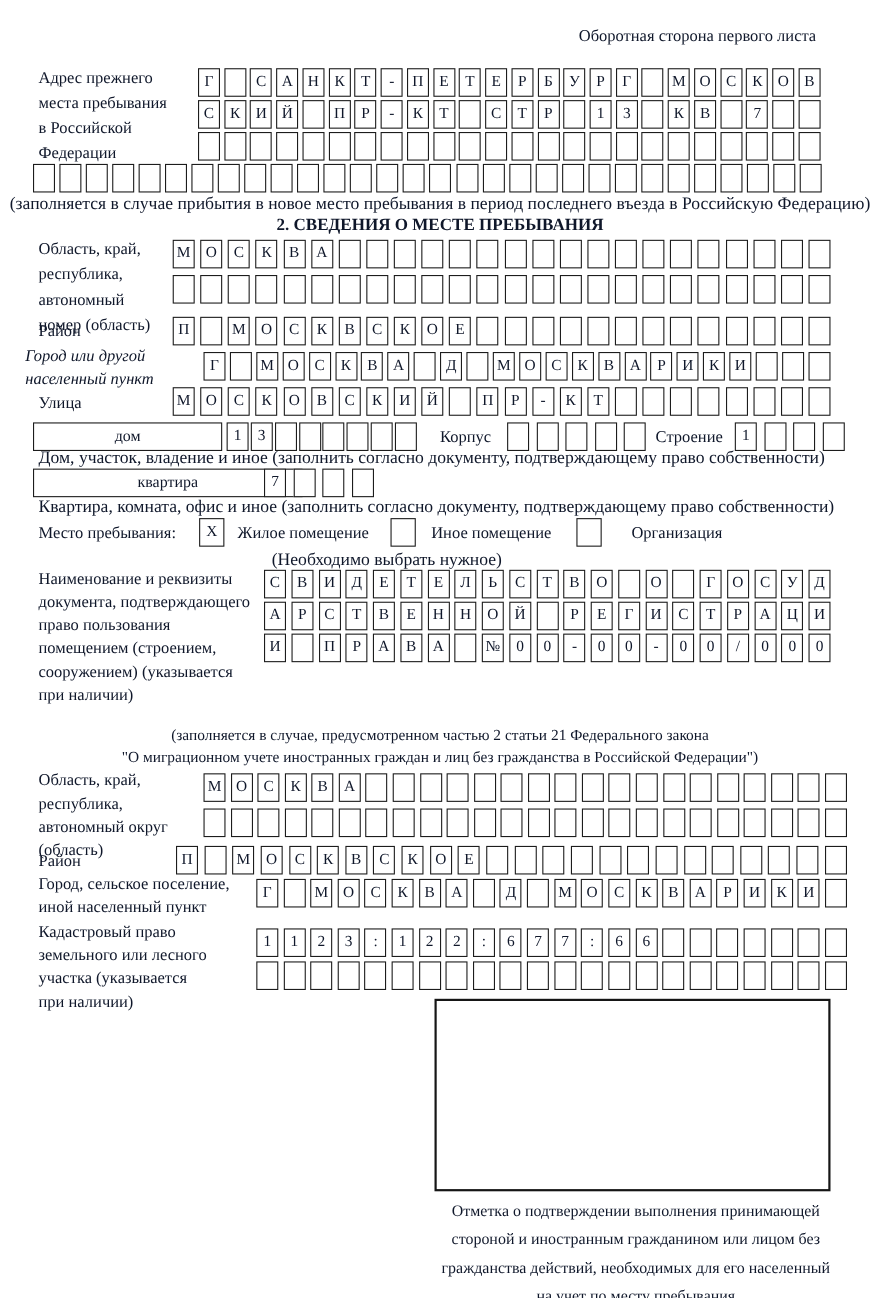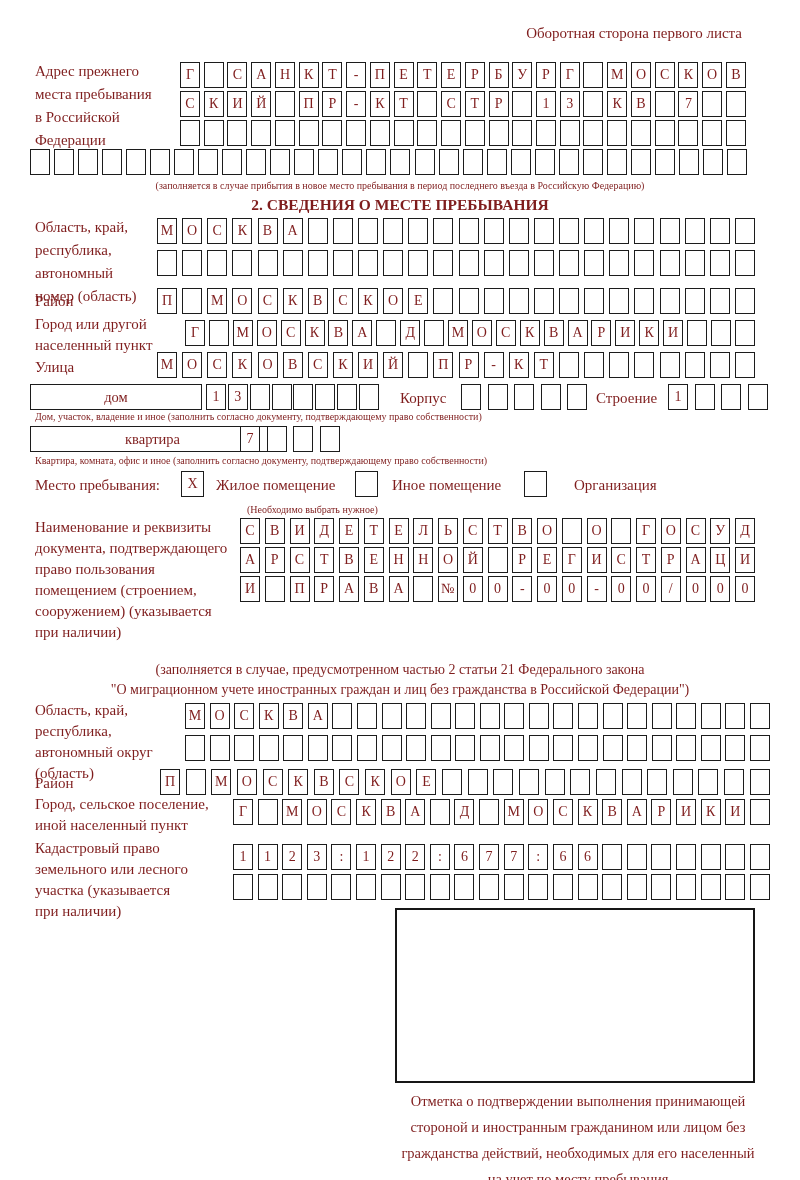--- a/index.html
+++ b/index.html
@@ -1,22 +1,22 @@
 <!DOCTYPE html>
 <html><head>
 <meta charset="utf-8">
 <style>
   html,body{margin:0;padding:0;background:#ffffff;}
   .page{
     position:relative;width:800px;height:1180px;background:#ffffff;
-    font-family:"Liberation Serif","DejaVu Serif",serif;color:#7f1d1d;overflow:hidden;
+    font-family:"Liberation Serif","DejaVu Serif",serif;color:#0f172a;overflow:hidden;
   }
   .lbl{position:absolute;font-size:15px;line-height:23px;}
   .lbl-tight{line-height:21px;}
-  .note{position:absolute;font-size:10px;line-height:19px;}
+  .note{position:absolute;font-size:16px;line-height:19px;}
   .center{left:0;width:800px;text-align:center;}
   .title{position:absolute;font-size:15.5px;font-weight:bold;}
   .cellrow{position:absolute;display:flex;justify-content:space-between;}
   .cell{
     box-sizing:border-box;width:20px;height:26px;border:1.6px solid #1c1c1c;
     display:flex;align-items:center;justify-content:center;
     font-size:14px;line-height:14px;background:#fff;flex:0 0 auto;
   }
   .widebox{
     position:absolute;box-sizing:border-box;height:26px;border:1.6px solid #1c1c1c;
@@ -236,21 +236,21 @@
       <div class="cell"></div>
       <div class="cell"></div>
       <div class="cell"></div>
       <div class="cell"></div>
       <div class="cell"></div>
       <div class="cell"></div>
       <div class="cell"></div>
       <div class="cell"></div>
     </div>
 
-  <div class="lbl lbl-tight" style="left:35px;top:314px;width:150px;">
+  <div class="lbl lbl-tight" style="left:23px;top:314px;width:150px;font-style:italic;">
       <div>Город или другой</div>
       <div>населенный пункт</div>
     </div>
   <div class="cellrow" style="left:185px;top:320px;width:570px;">
       <div class="cell">Г</div>
       <div class="cell"></div>
       <div class="cell">М</div>
       <div class="cell">О</div>
       <div class="cell">С</div>
       <div class="cell">К</div>

